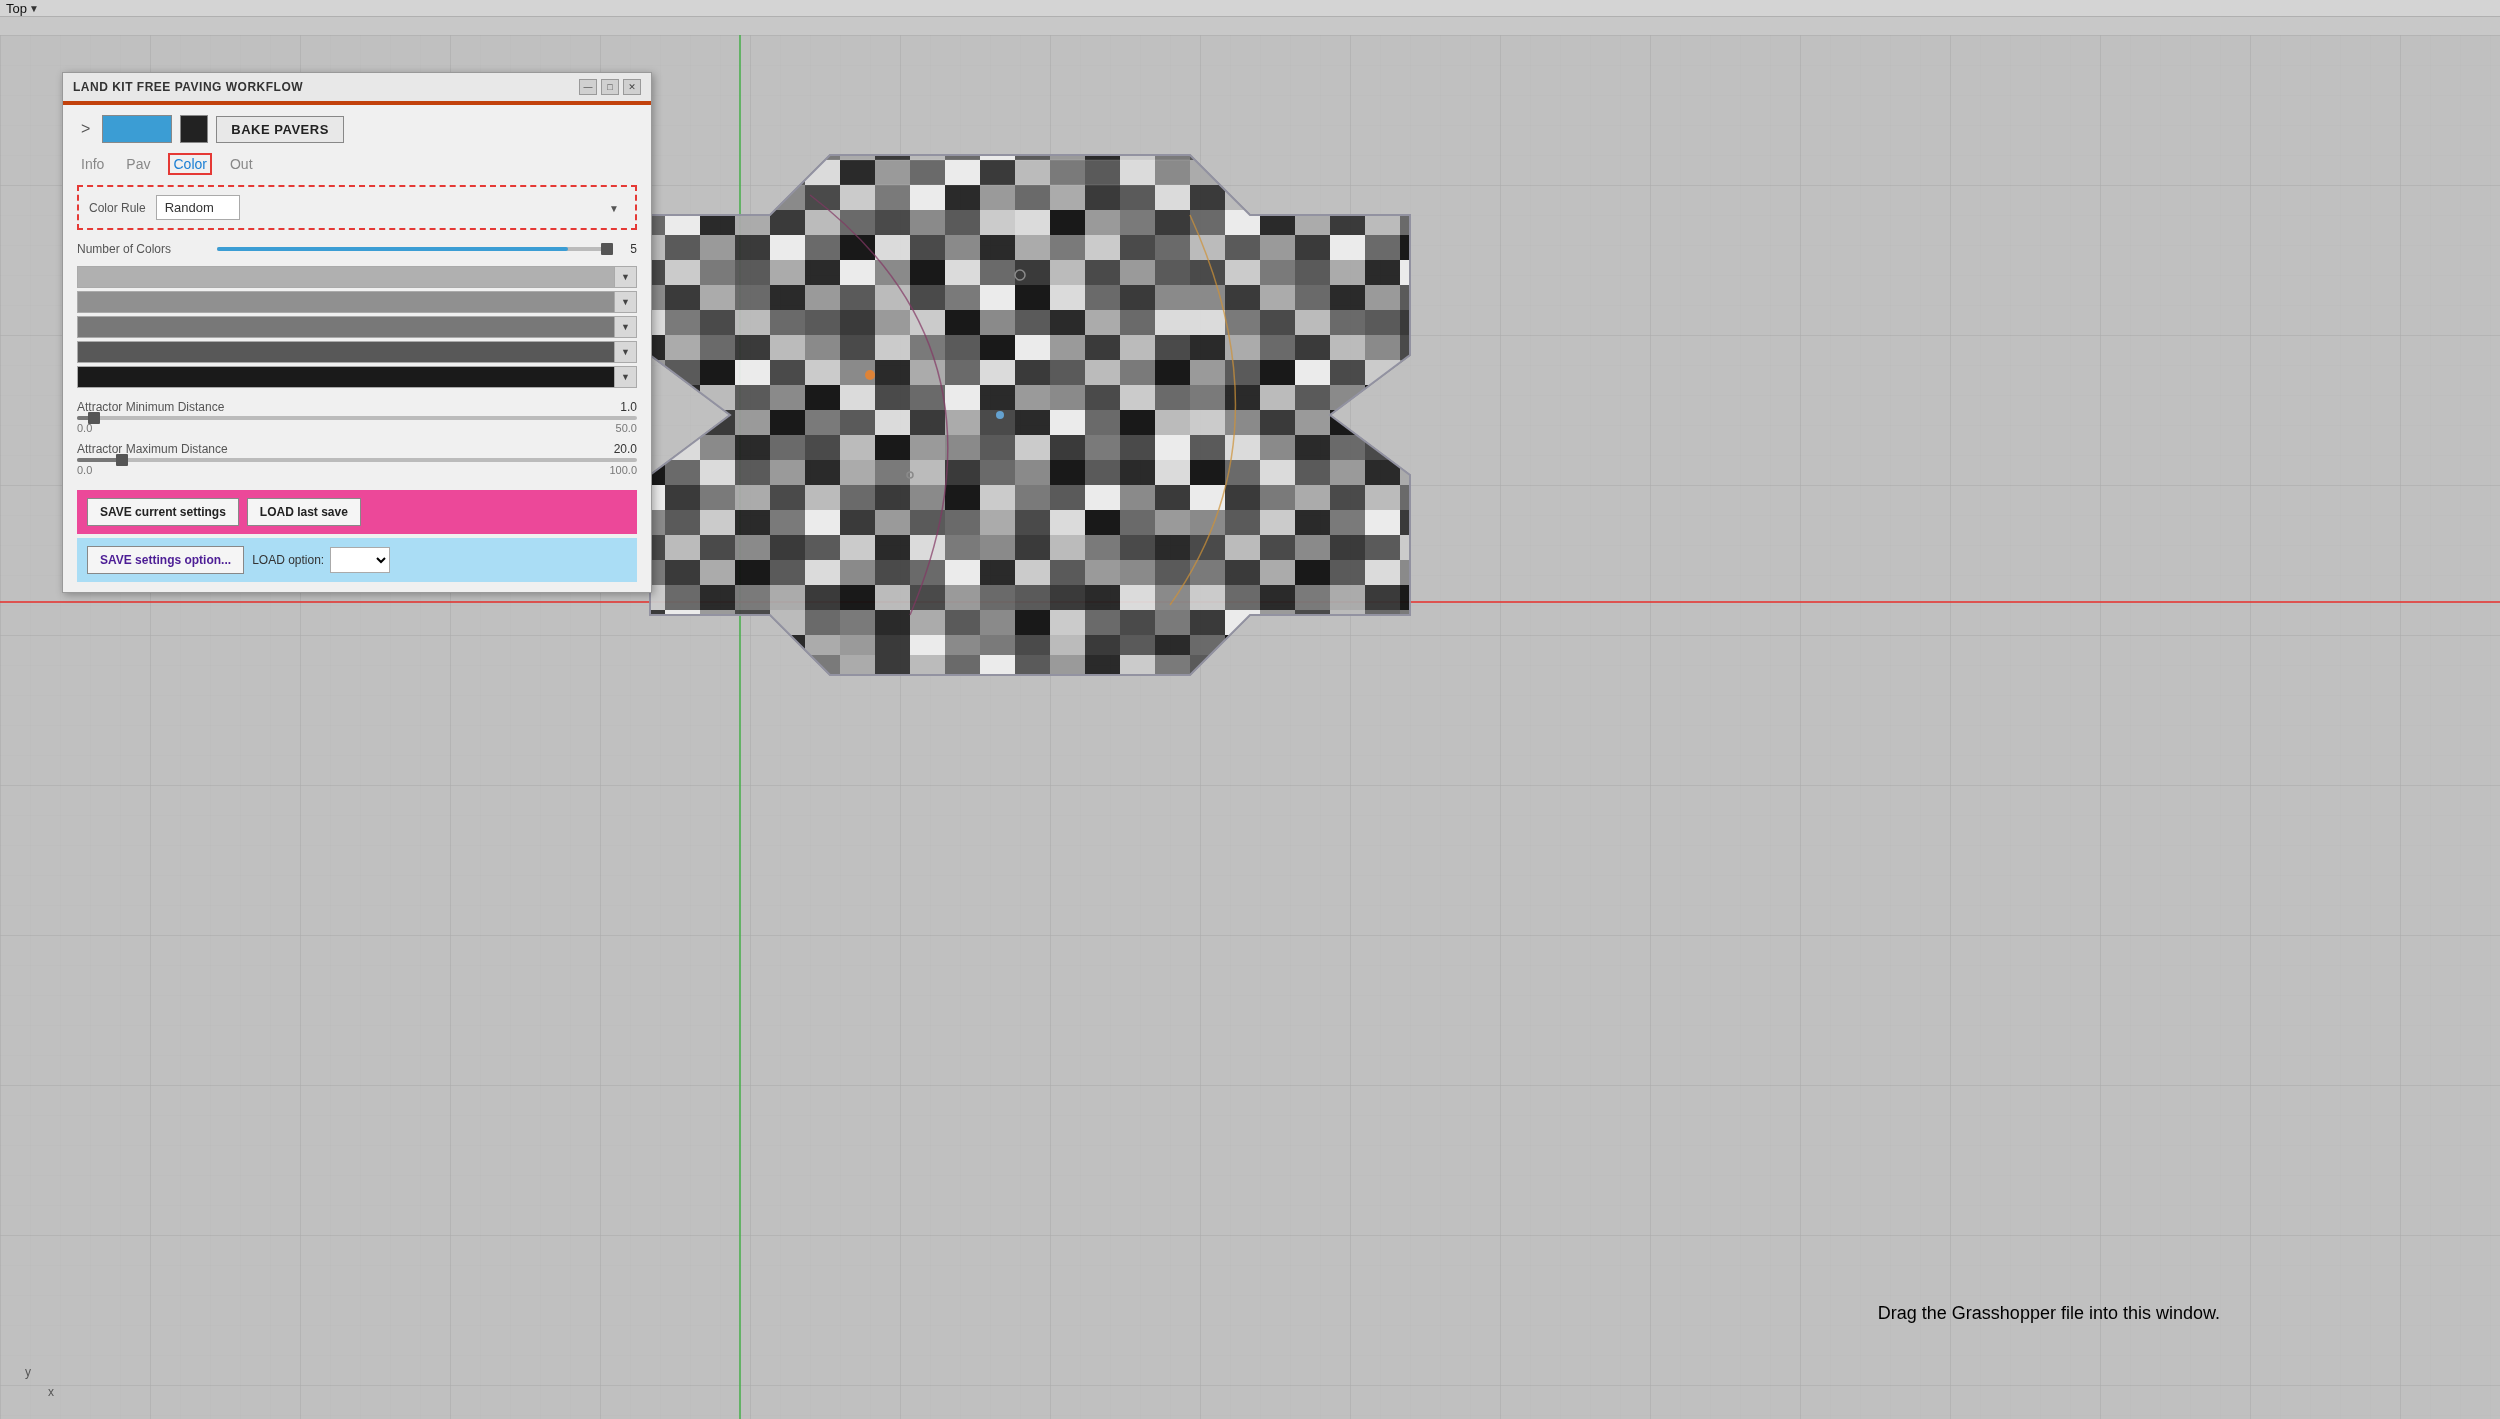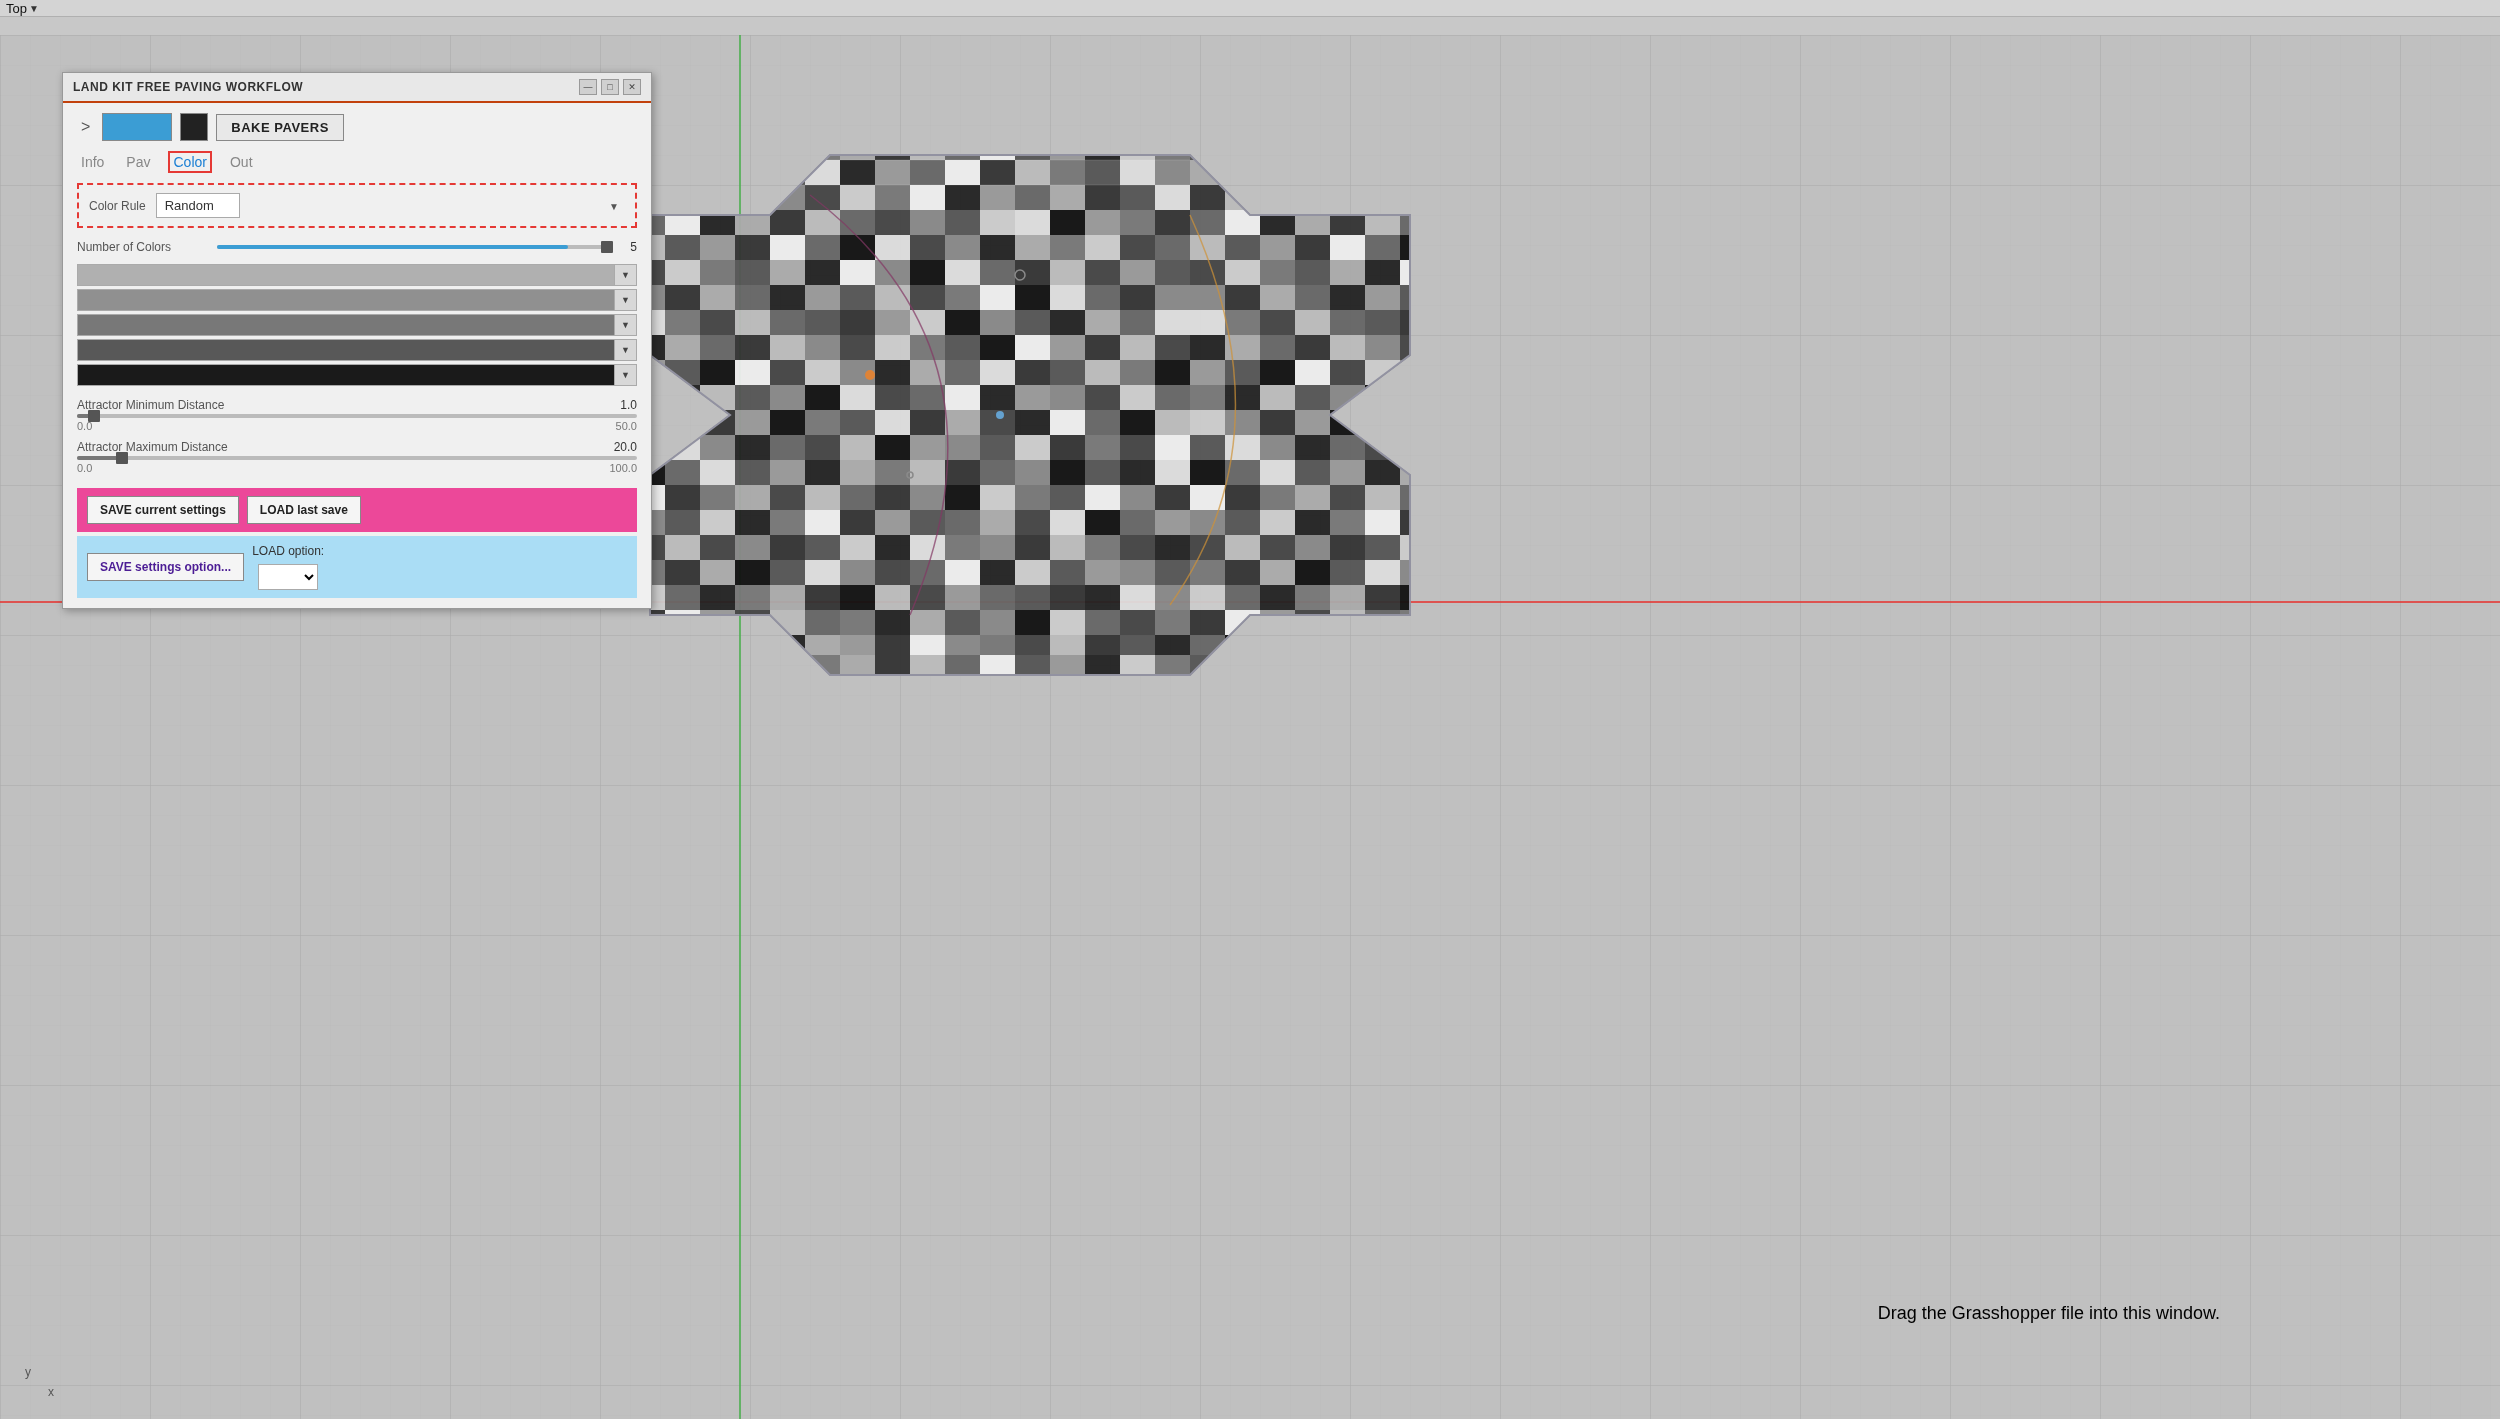--- a/index.html
+++ b/index.html
@@ -68,21 +68,21 @@
       width: 590px;
       background: #f0f0f0;
       border: 1px solid #999;
       box-shadow: 2px 2px 8px rgba(0,0,0,0.3);
       z-index: 100;
     }
 
     
     .dialog-titlebar {
       background: #e8e8e8;
-      border-bottom: 2px solid #c2410c;
+      border-bottom: 4px solid #c2410c;
       padding: 6px 10px;
       display: flex;
       align-items: center;
       justify-content: space-between;
     }
     .dialog-title {
       font-size: 12px;
       font-weight: bold;
       color: #333;
       letter-spacing: 0.5px;
@@ -391,21 +391,20 @@
     .load-option-select {
       width: 60px;
       height: 26px;
       background: white;
       border: 1px solid #aaa;
     }
     .load-option-wrapper {
       display: flex;
       align-items: center;
       gap: 6px;
-      flex-direction: column;
     }
 
     
     .paver-svg {
       position: absolute;
       top: 100px;
       left: 630px;
       width: 820px;
       height: 580px;
       opacity: 0.95;

